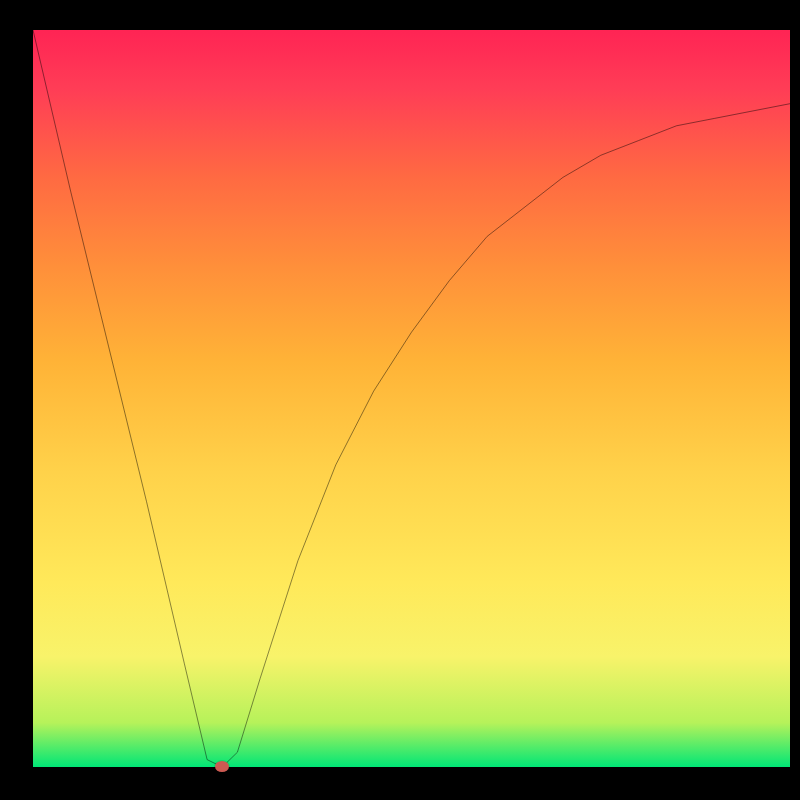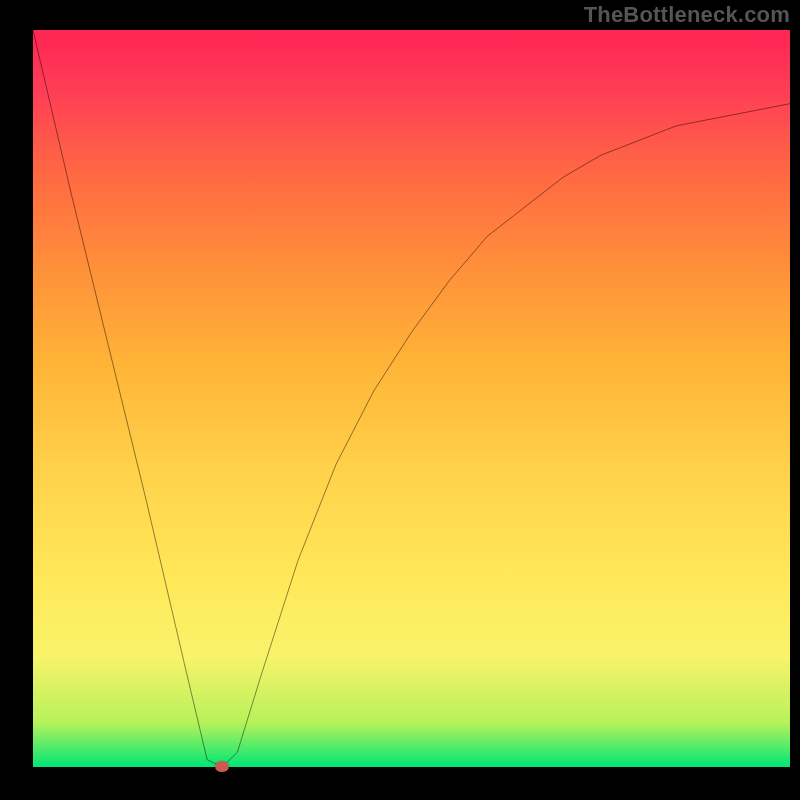--- a/index.html
+++ b/index.html
@@ -62,21 +62,20 @@
     height: 11px;
     border-radius: 50%;
     background: #cc5a52;
     box-shadow: 0 0 0 1px rgba(0,0,0,0.08);
   }
 </style>
 </head>
 <body>
 
 <div class="frame">
-  <div class="watermark">TheBottleneck.com</div>
 
   <div class="plot-area">
     <svg class="curve" viewBox="0 0 100 100" preserveAspectRatio="none">
       <path id="curve-path" fill="none" stroke="#000000" stroke-width="0.45" vector-effect="non-scaling-stroke" d="M 0.00 0.00 L 5.00 22.00 L 10.00 43.00 L 15.00 64.00 L 20.00 86.00 L 23.00 99.00 L 25.00 100.00 L 27.00 98.00 L 30.00 88.00 L 35.00 72.00 L 40.00 59.00 L 45.00 49.00 L 50.00 41.00 L 55.00 34.00 L 60.00 28.00 L 65.00 24.00 L 70.00 20.00 L 75.00 17.00 L 80.00 15.00 L 85.00 13.00 L 90.00 12.00 L 95.00 11.00 L 100.00 10.00"></path>
     </svg>
     <div class="marker" id="marker" style="left: calc(25% - 7px); top: calc(100% - 6px); background: rgb(204, 90, 82);"></div>
   </div>
 </div>
 
 </body></html>

